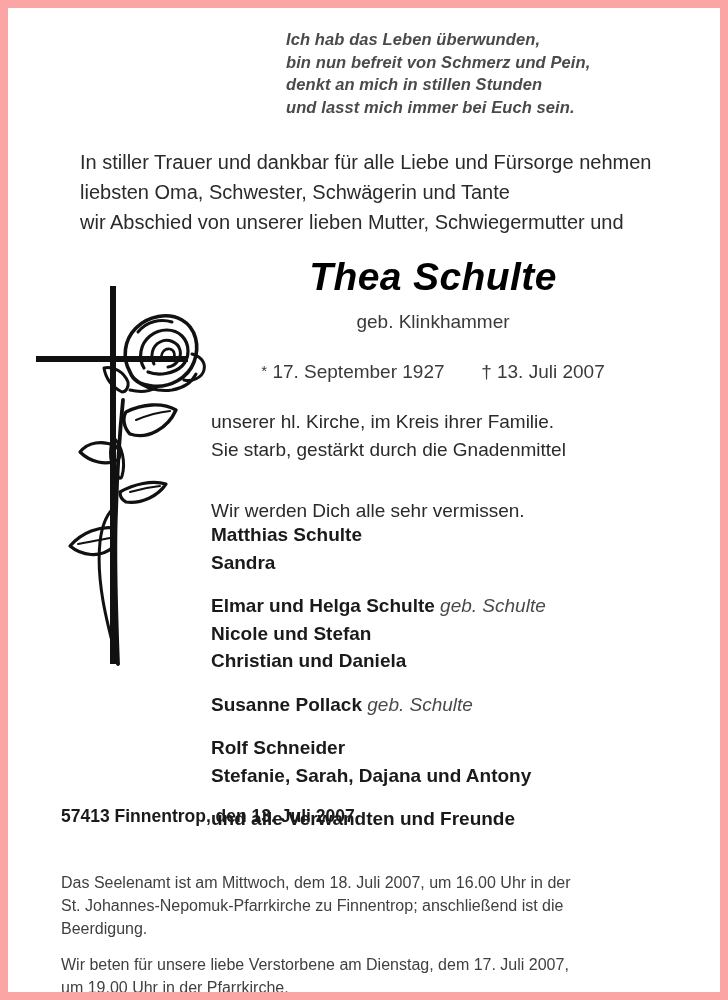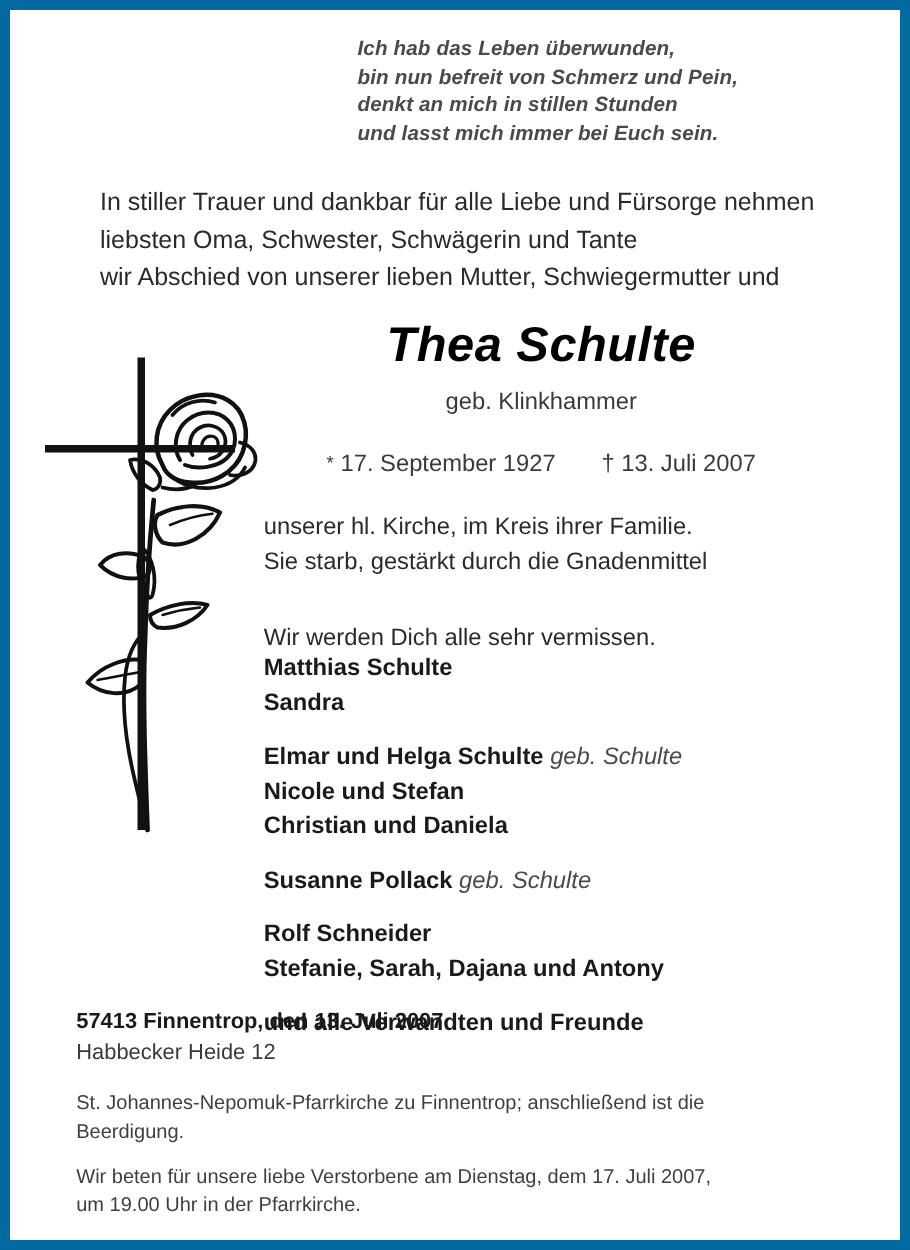--- a/index.html
+++ b/index.html
@@ -10,21 +10,21 @@
   body {
     font-family: "Liberation Sans", sans-serif;
     -webkit-font-smoothing: antialiased;
   }
 
   .notice {
     position: relative;
     width: 728px;
     height: 1000px;
     box-sizing: border-box;
-    background: #0369a1;
+    background: #fca5a5;
     padding: 8px;
     overflow: hidden;
   }
 
   .card {
     position: relative;
     width: 100%;
     height: 100%;
     box-sizing: border-box;
     background: #ffffff;
@@ -301,25 +301,25 @@
       <div class="mourner-group">
         <div class="mourner-line">
           <span>und alle Verwandten und Freunde</span>
         </div>
       </div>
 
     </div>
 
     <div class="address">
       <div class="city-line">57413 Finnentrop, den 13. Juli 2007</div>
-      <div class="street-line">Habbecker Heide 12</div>
     </div>
 
     <div class="footer">
       <div class="fpara">
+        <div class="fline">Das Seelenamt ist am Mittwoch, dem 18. Juli 2007, um 16.00 Uhr in der</div>
         <div class="fline">St. Johannes-Nepomuk-Pfarrkirche zu Finnentrop; anschließend ist die</div>
         <div class="fline">Beerdigung.</div>
       </div>
       <div class="fpara">
         <div class="fline">Wir beten für unsere liebe Verstorbene am Dienstag, dem 17. Juli 2007,</div>
         <div class="fline">um 19.00 Uhr in der Pfarrkirche.</div>
       </div>
     </div>
 
   </div>

